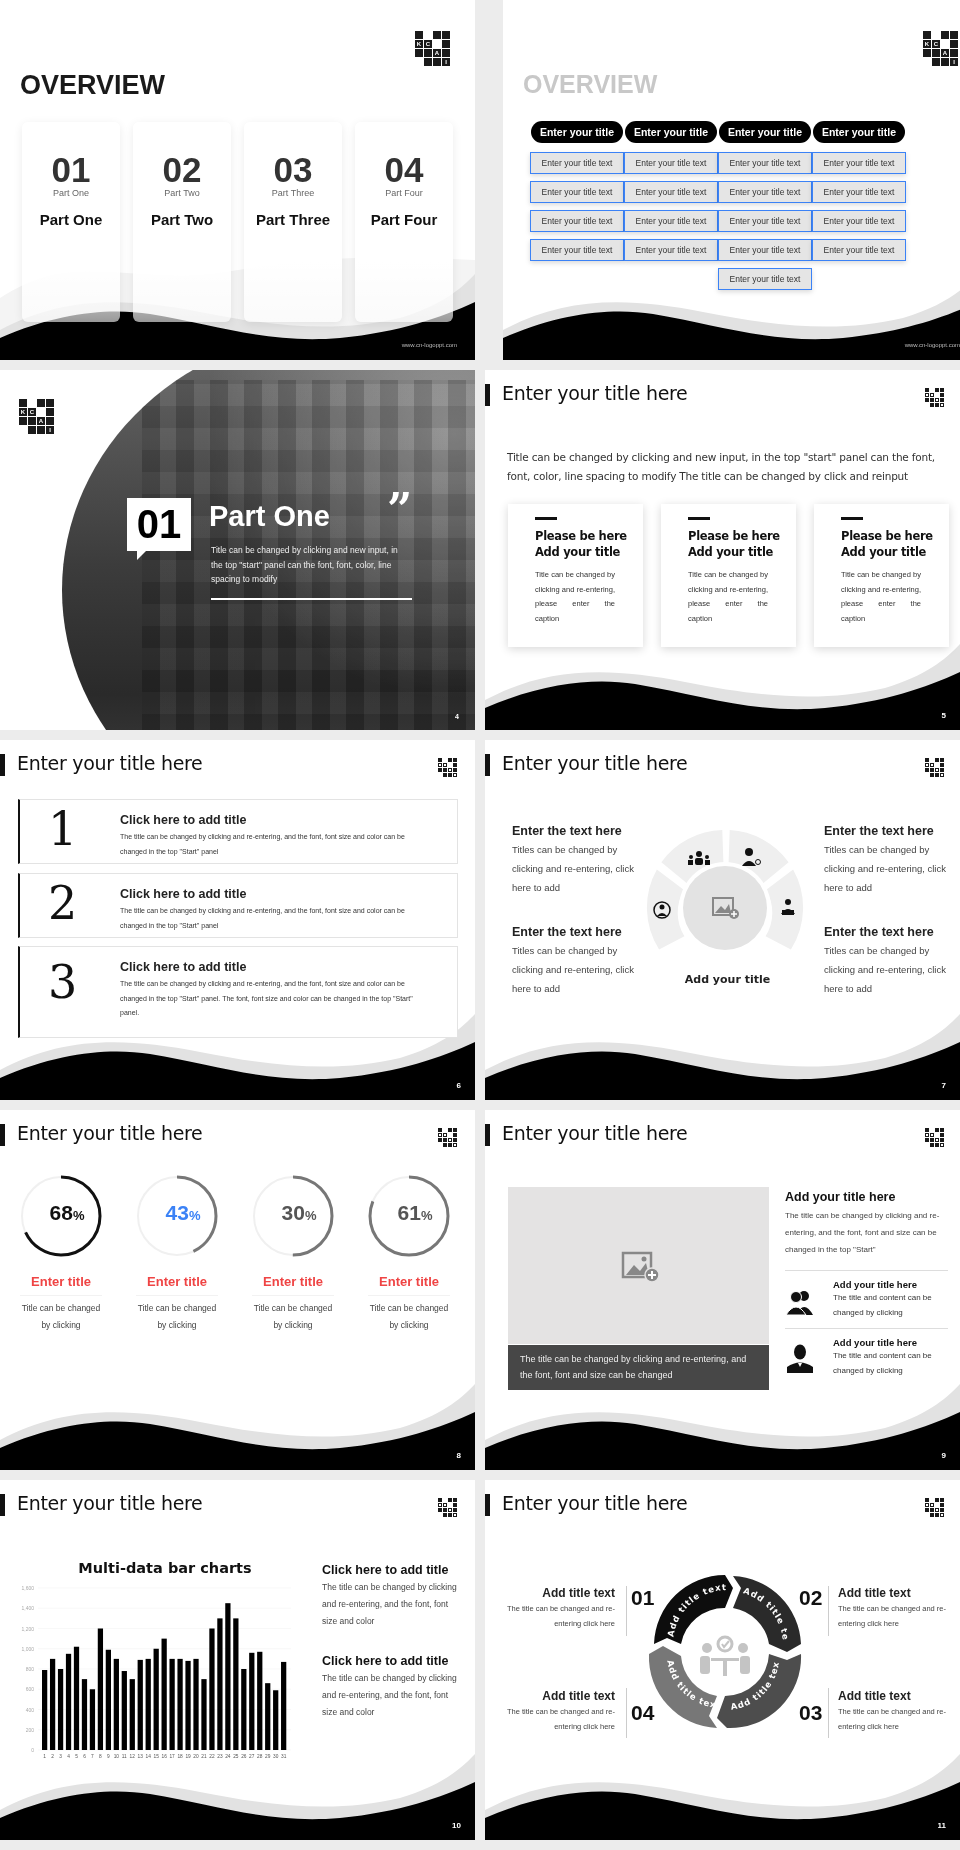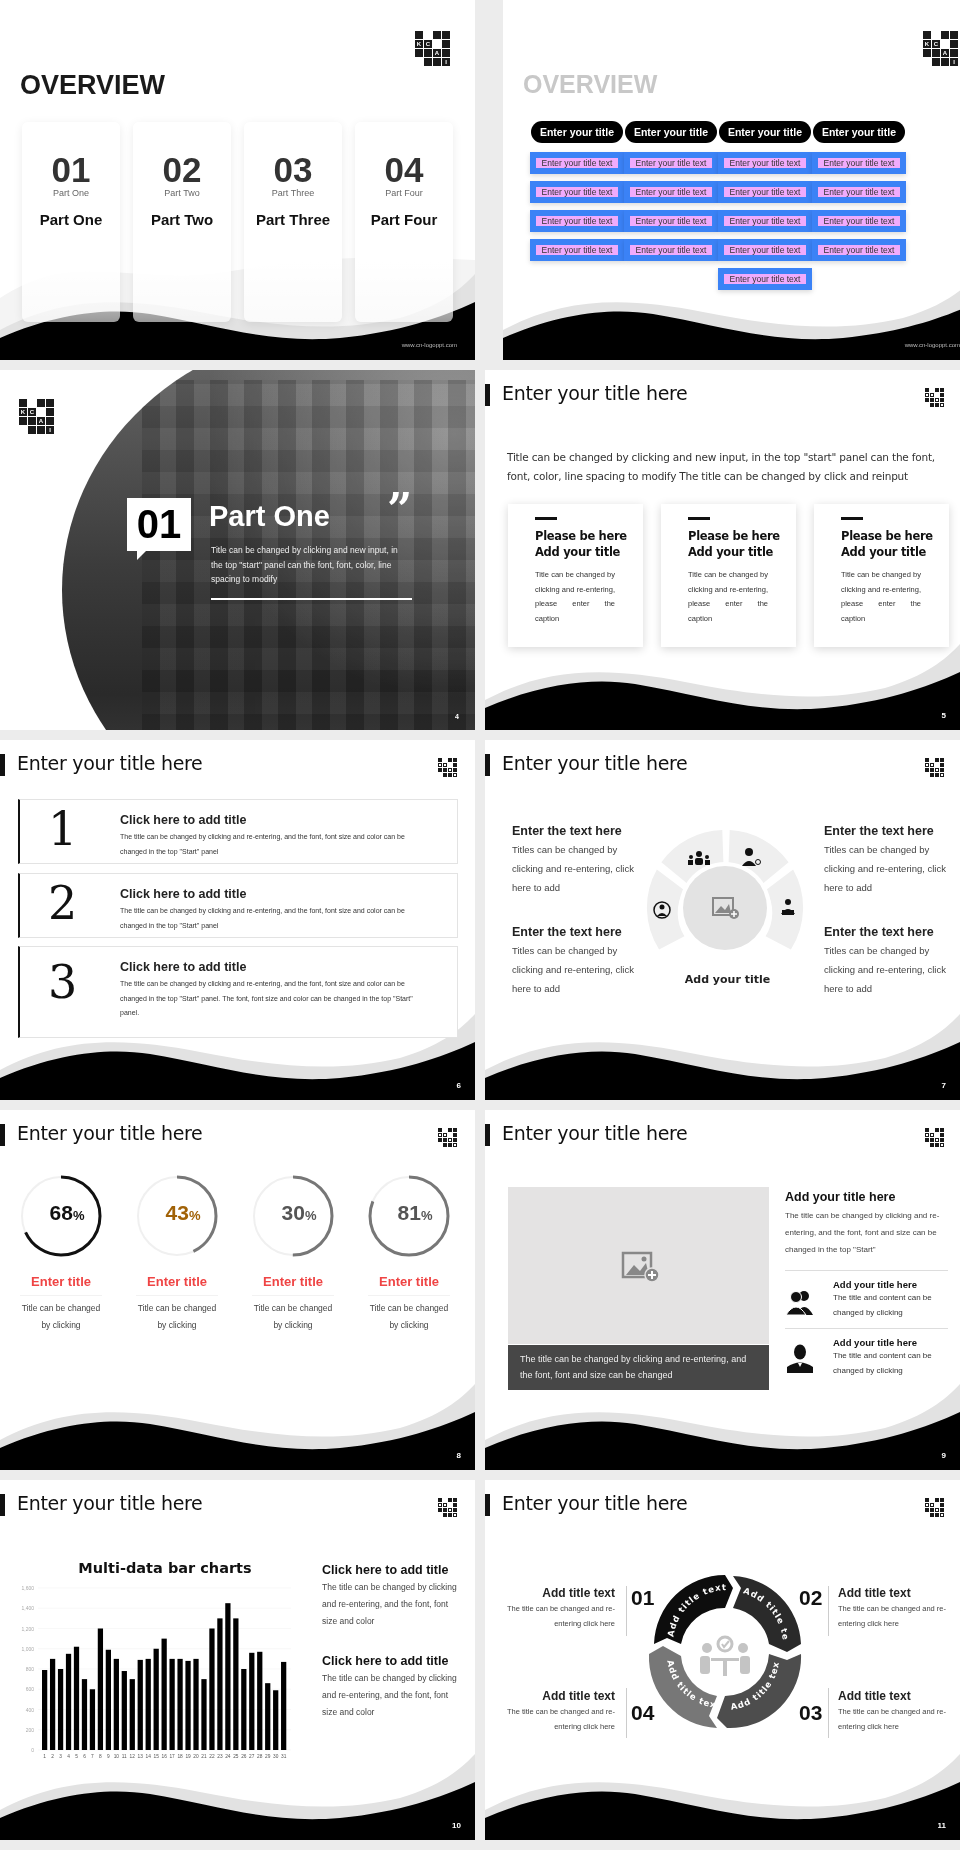--- a/index.html
+++ b/index.html
@@ -37,21 +37,21 @@
   .part-card { width: 98px; height: 200px; background: linear-gradient(#fff 70%, rgba(255,255,255,0.6)); border-radius: 6px; box-shadow: 0 2px 10px rgba(0,0,0,0.08); text-align: center; padding-top: 30px; }
   .part-card .num { font-size: 35px; font-weight: bold; color: #333; line-height: 1; }
   .part-card .sub { font-size: 9px; color: #666; margin-top: 1px; }
   .part-card .name { font-size: 15px; font-weight: bold; color: #111; margin-top: 13px; }
 
   
   .overview-title { position: absolute; left: 20px; top: 70px; font-size: 25px; font-weight: bold; color: #c8c8c8; z-index: 2; }
   .ov-cols { position: absolute; left: 27px; top: 121px; display: flex; gap: 0; z-index: 2; }
   .ov-col { width: 94px; display: flex; flex-direction: column; align-items: center; }
   .ov-pill { width: 92px; height: 22px; background: #000; color: #fff; border-radius: 11px; font-size: 10.5px; font-weight: bold; display: flex; align-items: center; justify-content: center; margin-bottom: 9px; }
-  .ov-item { width: 94px; height: 22px; background: #f0abfc; box-shadow: 0 2px 5px rgba(0,0,0,0.15); border: 6px solid #3b82f6; font-size: 8.5px; color: #333; display: flex; align-items: center; justify-content: center; margin-bottom: 7px; }
+  .ov-item { width: 94px; height: 22px; background: #e5e5e5; box-shadow: 0 2px 5px rgba(0,0,0,0.15); border: 1px solid #3b82f6; font-size: 8.5px; color: #333; display: flex; align-items: center; justify-content: center; margin-bottom: 7px; }
 
   
   .s3-photo { position: absolute; left: 62px; top: -40px; width: 560px; height: 520px; border-radius: 50%; background:
       radial-gradient(ellipse at 70% 20%, rgba(255,255,255,0.35), transparent 45%),
       linear-gradient(180deg, #6a6a6a 0%, #3c3c3c 45%, #2a2a2a 70%, #4a4a4a 100%); overflow: hidden; }
   .s3-building { position: absolute; left: 80px; top: 50px; width: 400px; height: 400px; background:
       repeating-linear-gradient(90deg, rgba(0,0,0,0.18) 0 18px, rgba(255,255,255,0.04) 18px 34px),
       repeating-linear-gradient(0deg, rgba(0,0,0,0.10) 0 22px, rgba(255,255,255,0.03) 22px 44px); opacity: 0.8; }
   .s3-numbox { position: absolute; left: 127px; top: 128px; width: 64px; height: 53px; background: #fff; color: #000; font-size: 40px; font-weight: bold; display: flex; align-items: center; justify-content: center; z-index: 3; }
   .s3-numbox::after { content: ""; position: absolute; left: 10px; bottom: -9px; border-left: 10px solid #fff; border-bottom: 10px solid transparent; }
@@ -479,21 +479,21 @@
       </div>
       <h4>Enter title</h4>
       <p>Title can be changed by clicking</p>
     </div>
     <div class="s7-col">
       <div class="s7-ring">
         <svg width="82" height="84" viewBox="0 0 82 84">
             <circle cx="41" cy="42" r="39" fill="none" stroke="#f0f0f0" stroke-width="2"></circle>
             <circle class="ring-arc" cx="41" cy="42" r="39" fill="none" stroke-width="3" transform="rotate(-90 41 42)" stroke="#777777" stroke-dasharray="105.36901760140167 245.04422698000386"></circle>
           </svg>
-        <div class="s7-val" style="color:#a16207"><span>43</span><small>%</small></div>
+        <div class="s7-val" style="color:#3b82f6"><span>43</span><small>%</small></div>
       </div>
       <h4>Enter title</h4>
       <p>Title can be changed by clicking</p>
     </div>
     <div class="s7-col">
       <div class="s7-ring">
         <svg width="82" height="84" viewBox="0 0 82 84">
             <circle cx="41" cy="42" r="39" fill="none" stroke="#f0f0f0" stroke-width="2"></circle>
             <circle class="ring-arc" cx="41" cy="42" r="39" fill="none" stroke-width="3" transform="rotate(-90 41 42)" stroke="#777777" stroke-dasharray="122.52211349000191 245.04422698000386"></circle>
           </svg>
@@ -501,21 +501,21 @@
       </div>
       <h4>Enter title</h4>
       <p>Title can be changed by clicking</p>
     </div>
     <div class="s7-col">
       <div class="s7-ring">
         <svg width="82" height="84" viewBox="0 0 82 84">
             <circle cx="41" cy="42" r="39" fill="none" stroke="#f0f0f0" stroke-width="2"></circle>
             <circle class="ring-arc" cx="41" cy="42" r="39" fill="none" stroke-width="3" transform="rotate(-90 41 42)" stroke="#777777" stroke-dasharray="198.4858238538031 245.04422698000386"></circle>
           </svg>
-        <div class="s7-val" style="color:#555"><span>81</span><small>%</small></div>
+        <div class="s7-val" style="color:#555"><span>61</span><small>%</small></div>
       </div>
       <h4>Enter title</h4>
       <p>Title can be changed by clicking</p>
     </div>
   </div>
   <svg class="wave" viewBox="0 0 475 140" preserveAspectRatio="none">
     <path d="M0 110 C 60 78, 120 76, 200 92 C 280 108, 340 112, 400 98 C 440 86, 460 70, 475 54 L475 140 L0 140 Z" fill="#e2e2e2"></path>
     <path d="M0 118 C 60 92, 110 88, 150 94 C 220 106, 270 124, 340 118 C 400 112, 440 98, 475 82 L475 140 L0 140 Z" fill="#000"></path>
   </svg>
   <div class="page-num">8</div>

